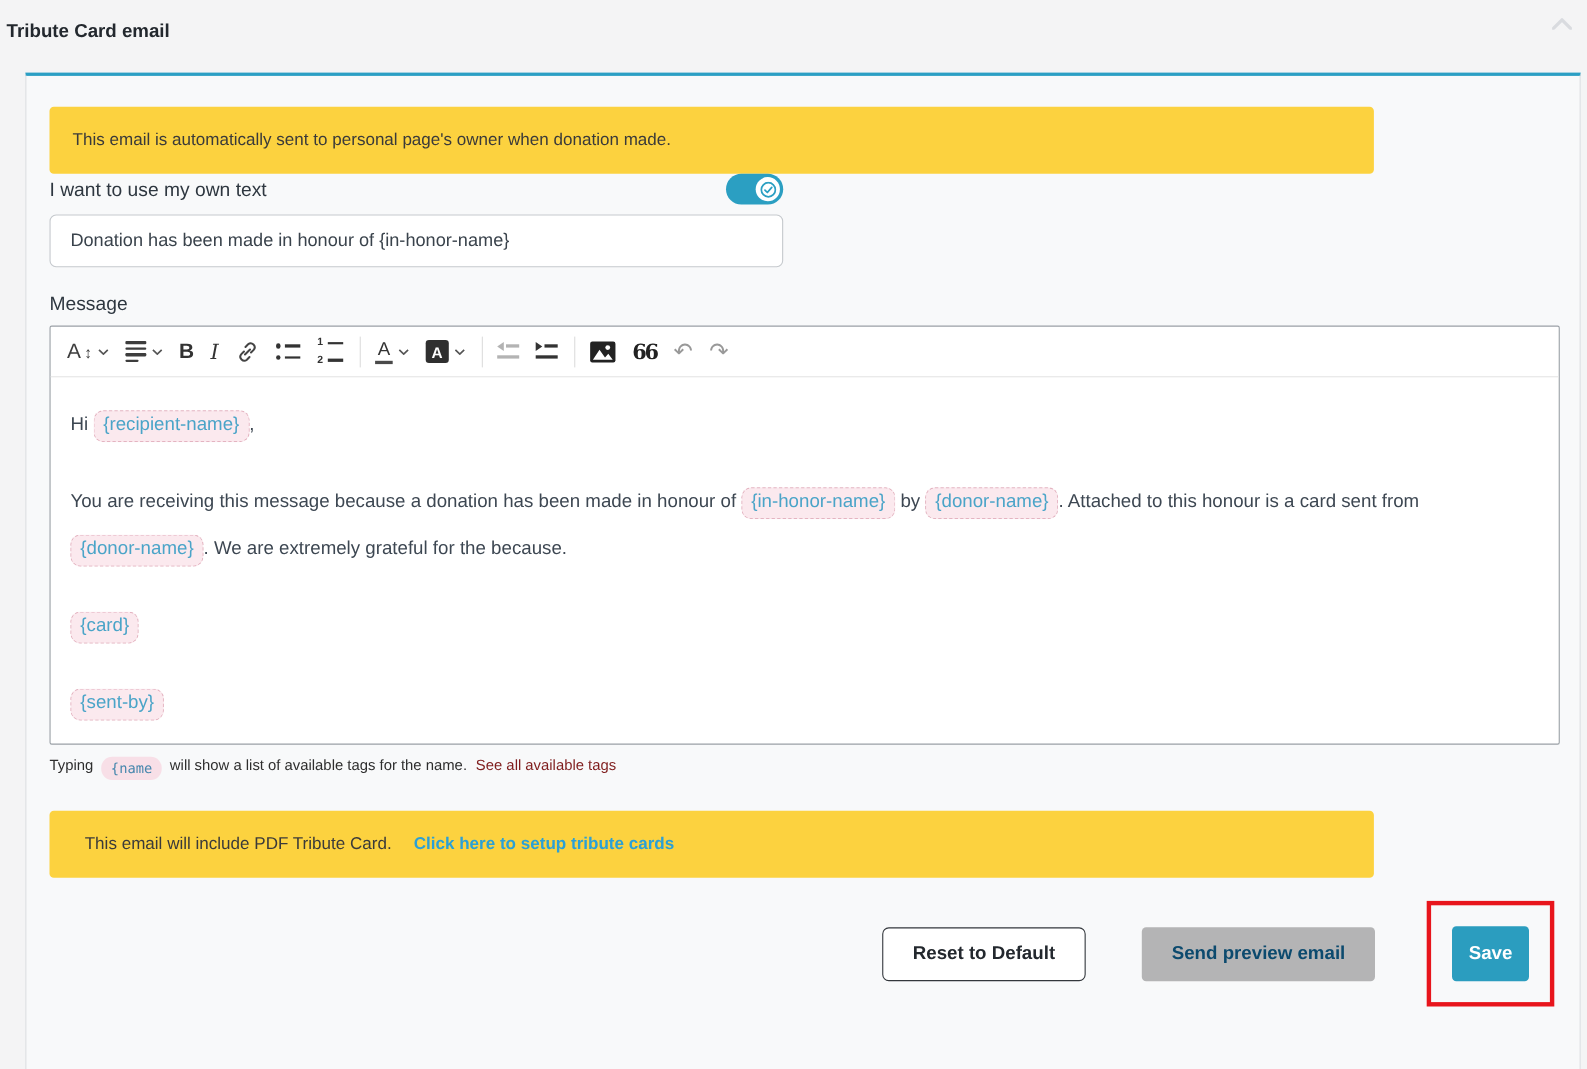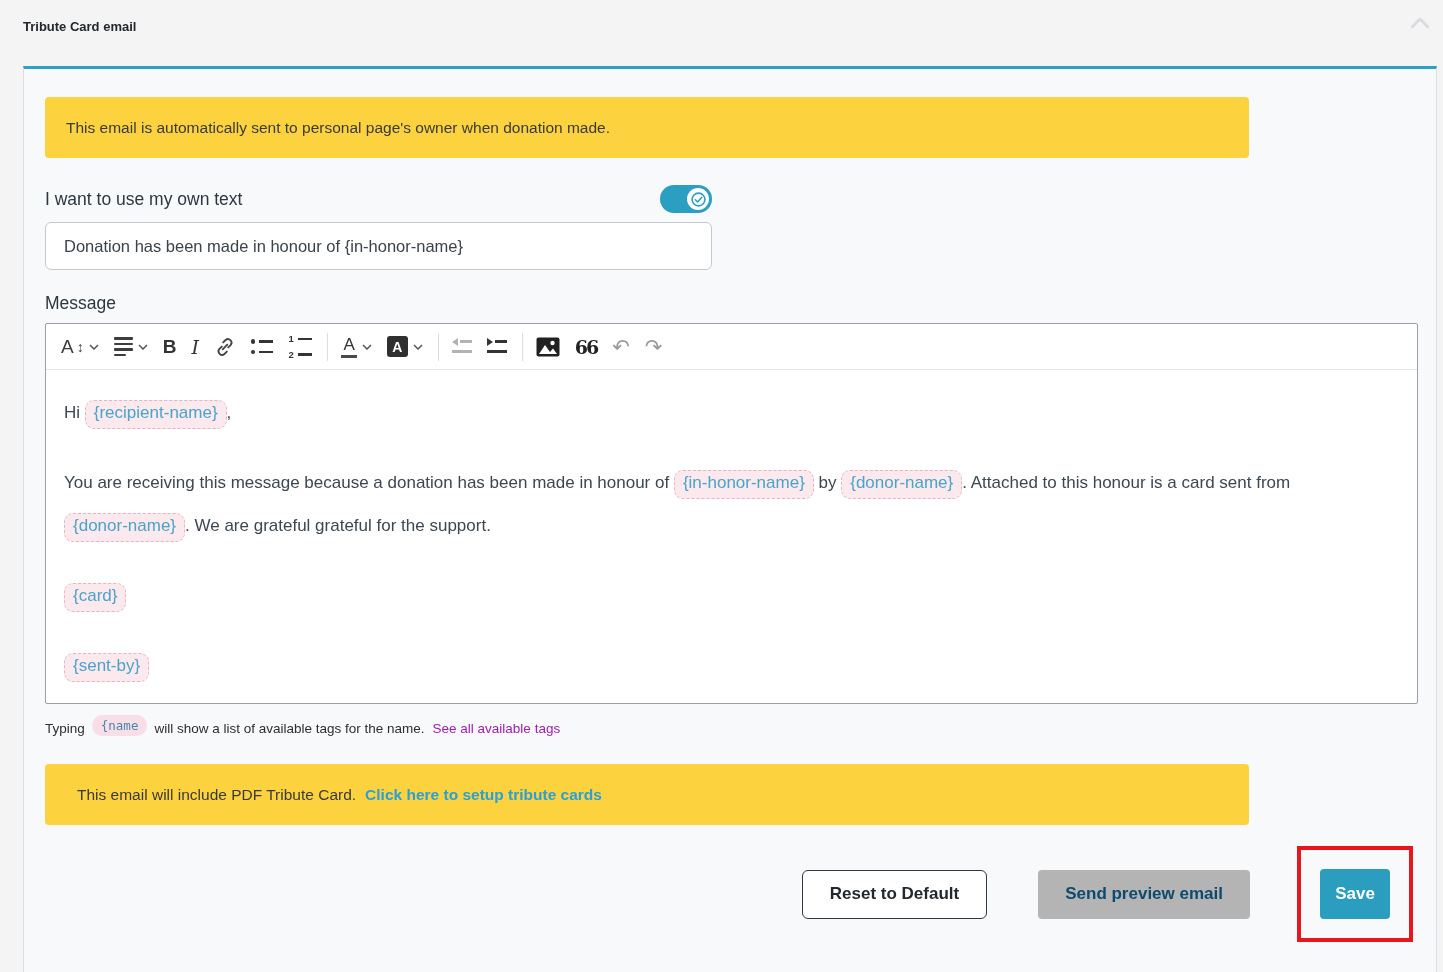--- a/index.html
+++ b/index.html
@@ -4,46 +4,46 @@
 <style>
   * { box-sizing: border-box; margin: 0; padding: 0; }
   html, body { width: 1443px; height: 972px; overflow: hidden; }
   body {
     font-family: "Liberation Sans", sans-serif;
     background: #f4f4f5;
     position: relative;
     color: #2d3339;
   }
   .page-title {
-    position: absolute; left: 23px; top: 19px;
-    font-size: 13px; font-weight: 700; color: #23282e;
+    position: absolute; left: 6px; top: 19px;
+    font-size: 17px; font-weight: 700; color: #23282e;
   }
   .collapse-icon { position: absolute; right: 14px; top: 14px; cursor: pointer; }
 
   .panel {
     position: absolute; left: 23px; right: 6px; top: 66px; bottom: 0;
     background: #f8f9fa;
     border-top: 3px solid #2b9fc4;
     border-left: 1px solid #dcdfe2;
     border-right: 1px solid #dcdfe2;
     padding: 28px 20px 0 21px;
   }
 
   .banner {
     width: 1204px; height: 61px;
     background: #fcd23f;
     border-radius: 4px;
     display: flex; align-items: center;
     padding-left: 21px;
     font-size: 15.5px; color: #3a3a3a;
   }
-  .banner-link { color: #2ba0d6; font-weight: 700; margin-left: 9px; text-decoration: none; cursor: pointer; }
+  .banner-link { color: #2ba0d6; font-weight: 700; margin-left: 20px; text-decoration: none; cursor: pointer; }
 
   .toggle-row {
-    margin-top: 27px; width: 667px;
+    width: 667px;
     display: flex; align-items: center; justify-content: space-between;
   }
   .field-label { font-size: 17.5px; color: #2e3740; }
 
   .toggle {
     width: 52px; height: 28px; border-radius: 14px;
     background: #2b9fc2; position: relative; cursor: pointer; flex-shrink: 0;
   }
   .toggle-knob {
     position: absolute; right: 3px; top: 3px;
@@ -114,28 +114,28 @@
   .tag-pill {
     display: inline-block;
     background: #fbe9ee;
     border: 1px dashed #e4b4c1;
     border-radius: 9px;
     padding: 1px 8px 3px;
     color: #4aa4c8;
     line-height: 1.35;
   }
 
-  .note-row { margin-top: 11px; font-size: 13.5px; color: #2e2e2e; display: flex; align-items: flex-end; }
+  .note-row { margin-top: 11px; font-size: 13.5px; color: #2e2e2e; display: flex; align-items: flex-start; }
   .note-pill {
     font-family: "DejaVu Sans Mono", monospace;
     font-size: 12.5px; color: #4787ad;
     background: #f8dfe7; border-radius: 10px;
     padding: 3px 9px; margin: 0 7px;
   }
-  .note-link { color: #a21caf; text-decoration: none; margin-left: 8px; cursor: pointer; }
+  .note-link { color: #7f1d1d; text-decoration: none; margin-left: 8px; cursor: pointer; }
 
   .banner-bottom { margin-top: 28px; padding-left: 32px; }
 
   .actions-row {
     margin-top: 21px; width: 1373px;
     display: flex; align-items: center; justify-content: flex-end;
     padding-right: 5px;
     gap: 37px;
   }
   .btn { font-family: "Liberation Sans", sans-serif; font-size: 17px; font-weight: 700; cursor: pointer; }
@@ -320,21 +320,21 @@
       </span>
 
       <span class="tb-btn">
         <span class="glyph-redo">↷</span>
       </span>
 
     </div>
 
     <div class="editor-content">
       <p><span>Hi </span><span class="tag-pill">{recipient-name}</span><span>,</span></p>
-      <p><span>You are receiving this message because a donation has been made in honour of </span><span class="tag-pill">{in-honor-name}</span><span> by </span><span class="tag-pill">{donor-name}</span><span>. Attached to this honour is a card sent from </span><span class="tag-pill">{donor-name}</span><span>. We are grateful grateful for the support.</span></p>
+      <p><span>You are receiving this message because a donation has been made in honour of </span><span class="tag-pill">{in-honor-name}</span><span> by </span><span class="tag-pill">{donor-name}</span><span>. Attached to this honour is a card sent from </span><span class="tag-pill">{donor-name}</span><span>. We are extremely grateful for the because.</span></p>
       <p><span class="tag-pill">{card}</span></p>
       <p><span class="tag-pill">{sent-by}</span></p>
     </div>
   </div>
 
   <div class="note-row">
     <span>Typing</span>
     <span class="note-pill">{name</span>
     <span>will show a list of available tags for the name.</span>
     <a class="note-link">See all available tags</a>

